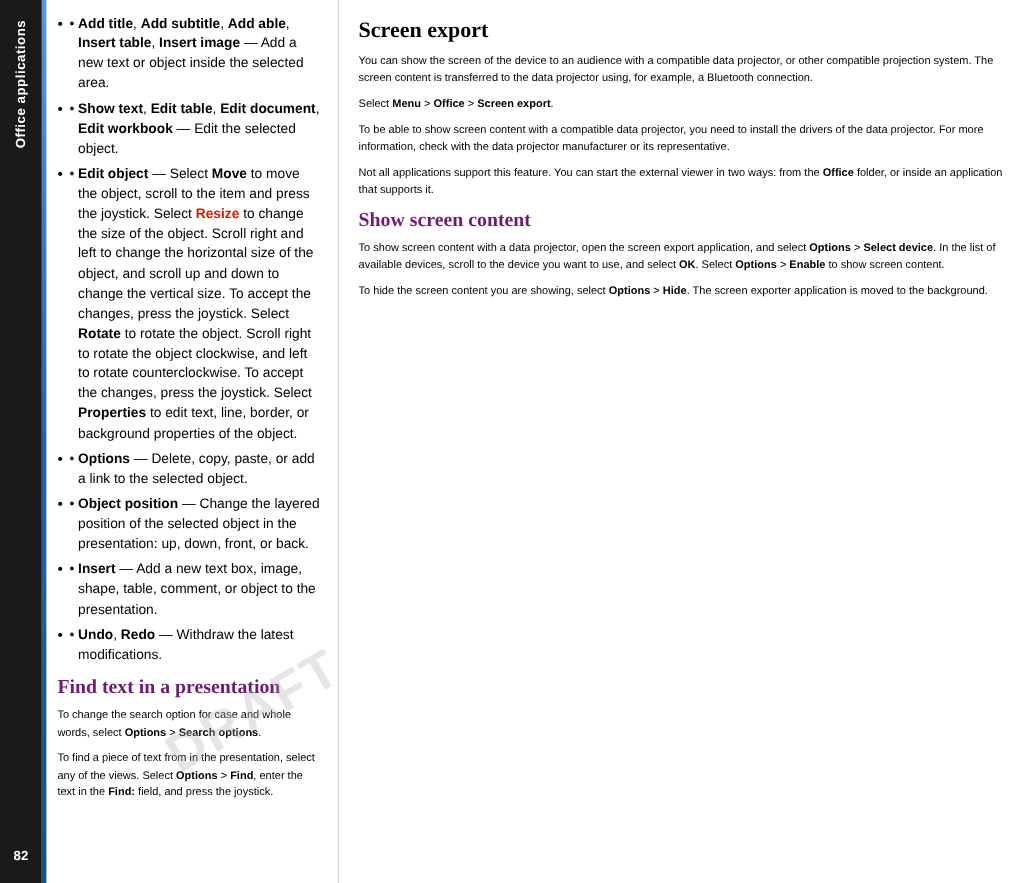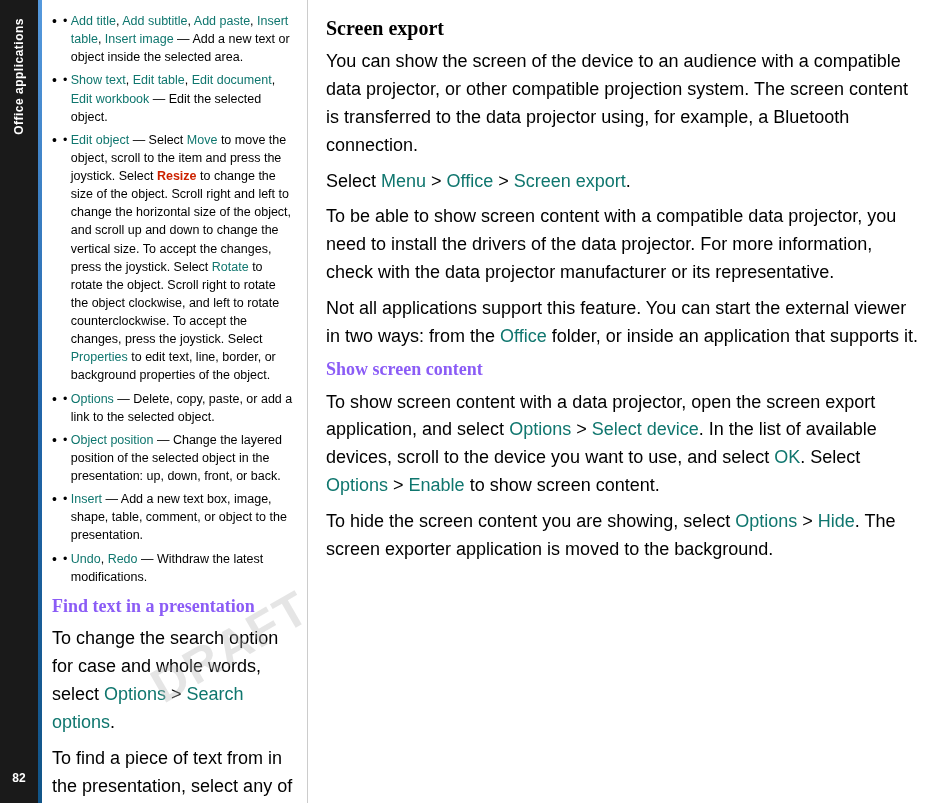--- a/index.html
+++ b/index.html
@@ -89,22 +89,22 @@
     .bullet-list li::before {
       content: '•';
       margin-right: 6px;
       flex-shrink: 0;
       font-size: 14px;
       line-height: 1.3;
     }
 
     
     .link-blue {
-      color: #0f766e;
-      font-weight: normal;
+      color: #000000;
+      font-weight: bold;
     }
     .link-red {
       color: #cc2200;
       font-weight: bold;
     }
 
     
     .section-heading {
       font-size: 20px;
       font-weight: bold;
@@ -112,28 +112,28 @@
       color: #000;
       margin-bottom: 8px;
       margin-top: 4px;
       line-height: 1.2;
     }
 
     .sub-heading {
       font-size: 18px;
       font-weight: bold;
       font-family: 'Georgia', serif;
-      color: #8b5cf6;
+      color: #701a75;
       margin-bottom: 8px;
       line-height: 1.2;
     }
 
     p {
       margin-bottom: 8px;
-      font-size: 18px;
+      font-size: 10px;
       line-height: 1.55;
     }
 
     
     .draft-watermark {
       position: absolute;
       bottom: 120px;
       right: -10px;
       font-size: 48px;
       font-weight: bold;
@@ -164,21 +164,21 @@
 </div>
 
 <div class="main-content">
 
   <div class="left-col">
     <div class="gradient-bar"></div>
 
     <ul class="bullet-list">
 
       <li>
-        <span>•</span>&nbsp;<span><span class="link-blue">Add title</span>, <span class="link-blue">Add subtitle</span>, <span class="link-blue">Add paste</span>, <span class="link-blue">Insert table</span>, <span class="link-blue">Insert image</span> — Add a new text or object inside the selected area.</span>
+        <span>•</span>&nbsp;<span><span class="link-blue">Add title</span>, <span class="link-blue">Add subtitle</span>, <span class="link-blue">Add able</span>, <span class="link-blue">Insert table</span>, <span class="link-blue">Insert image</span> — Add a new text or object inside the selected area.</span>
       </li>
 
       <li>
         <span>•</span>&nbsp;<span><span class="link-blue">Show text</span>, <span class="link-blue">Edit table</span>, <span class="link-blue">Edit document</span>, <span class="link-blue">Edit workbook</span> — Edit the selected object.</span>
       </li>
 
       <li>
         <span>•</span>&nbsp;<span><span class="link-blue">Edit object</span> — Select <span class="link-blue">Move</span> to move the object, scroll to the item and press the joystick. Select <span class="link-red">Resize</span> to change the size of the object. Scroll right and left to change the horizontal size of the object, and scroll up and down to change the vertical size. To accept the changes, press the joystick. Select <span class="link-blue">Rotate</span> to rotate the object. Scroll right to rotate the object clockwise, and left to rotate counterclockwise. To accept the changes, press the joystick. Select <span class="link-blue">Properties</span> to edit text, line, border, or background properties of the object.</span>
       </li>
 

